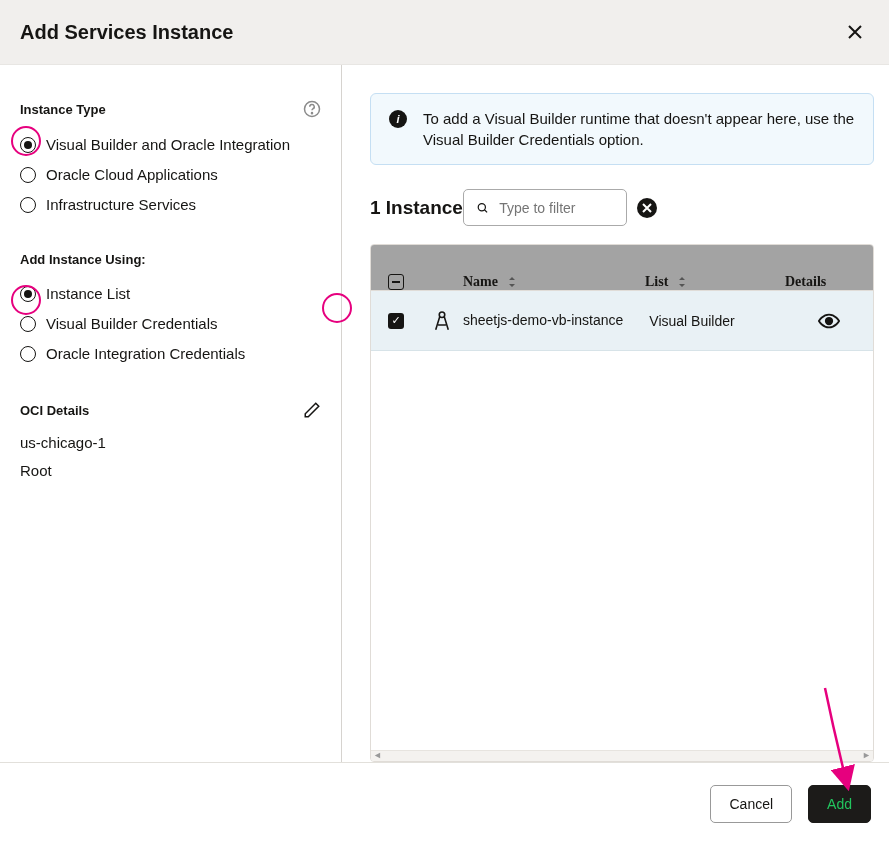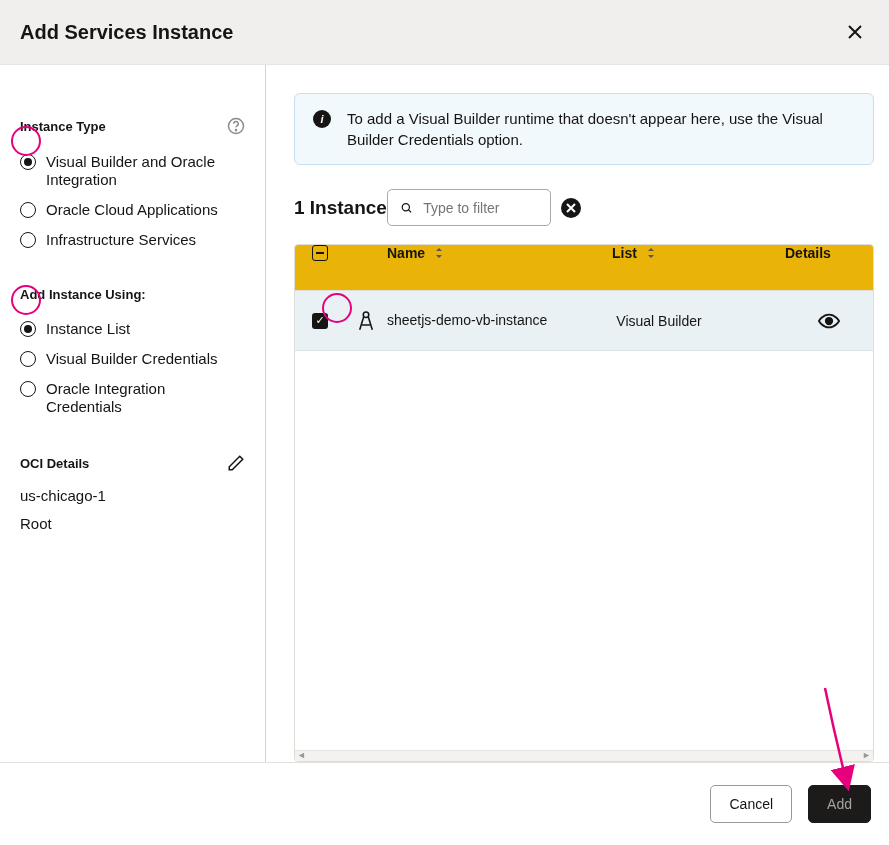--- a/index.html
+++ b/index.html
@@ -38,23 +38,23 @@
   align-items: center;
   justify-content: center;
 }
 
 
 .content {
   display: flex;
   height: 697px;
 }
 .sidebar {
-  width: 266px;
+  width: 342px;
   border-right: 1px solid #d6d3cf;
-  padding: 52px 20px 20px 20px;
+  padding: 35px 20px 20px 20px;
 }
 .main {
   flex: 1;
   padding: 28px 15px 0 28px;
   display: flex;
   flex-direction: column;
 }
 
 
 .section-header {
@@ -209,27 +209,28 @@
 
 .table {
   border: 1px solid #e0dcd7;
   border-radius: 4px;
   flex: 1;
   display: flex;
   flex-direction: column;
   overflow: hidden;
 }
 .table-header {
-  background: #eab308;
-  display: flex;
-  align-items: flex-start;
+  background: #a3a3a3;
+  display: flex;
+  align-items: flex-end;
   height: 46px;
   font-weight: 700;
   font-size: 14px;
   border-bottom: 1px solid #e0dcd7;
+  font-family: Liberation Serif, serif;
 }
 .col-check { width: 50px; display:flex; justify-content:center; }
 .col-icon { width: 42px; }
 .col-name { flex: 1.3; display:flex; align-items:center; gap:8px; }
 .col-type { flex: 1; display:flex; align-items:center; gap:8px; }
 .col-details { width: 88px; }
 
 .sort-icon {
   width: 12px;
   height: 12px;
@@ -329,21 +330,21 @@
   cursor: pointer;
   display: flex;
   align-items: center;
 }
 .btn-secondary {
   background: #fff;
   border: 1px solid #999;
 }
 .btn-primary {
   background: #1c1b19;
-  color: #a3a3a3;
+  color: #22c55e;
   border: 1px solid #1c1b19;
   text-align: center;
 }
 
 
 .arrow-svg {
   position: absolute;
   pointer-events: none;
 }
 </style>

